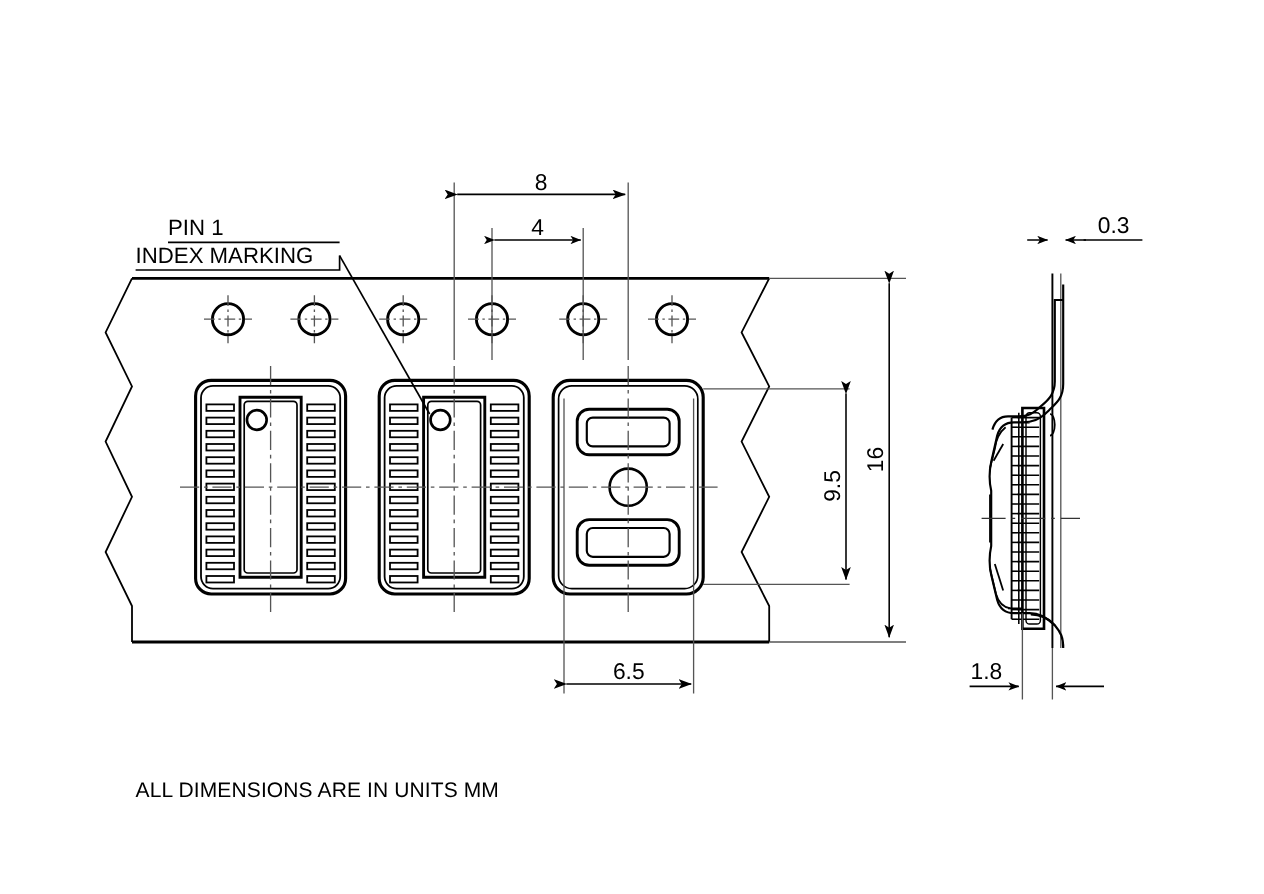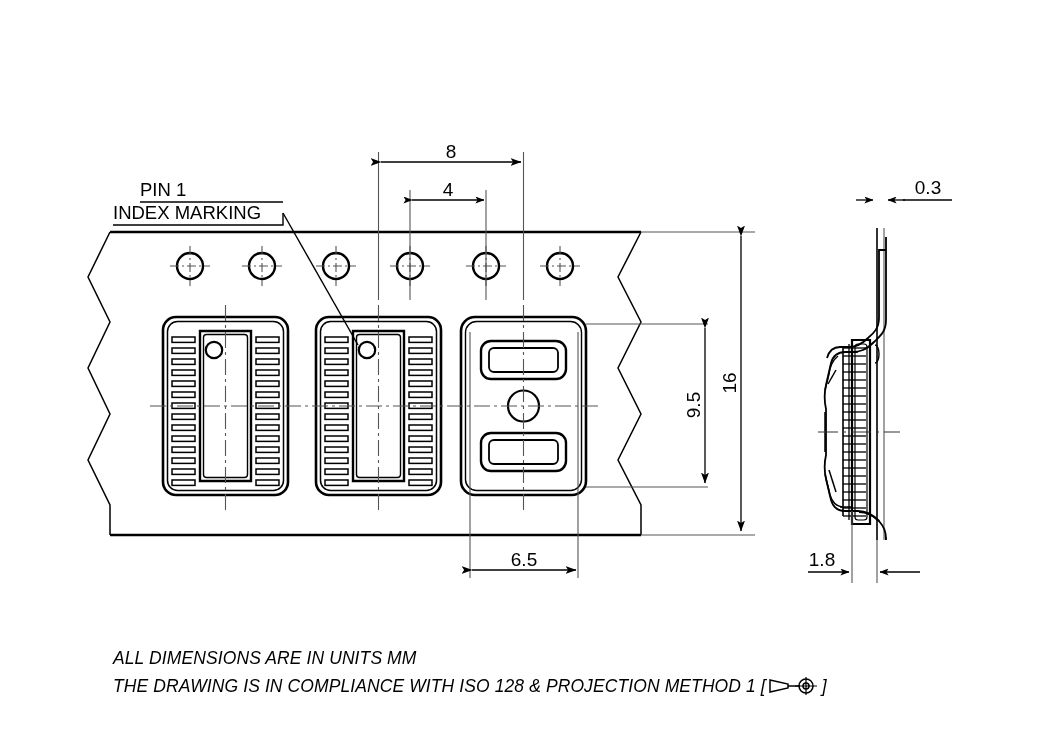--- a/index.html
+++ b/index.html
@@ -1,21 +1,21 @@
 <!DOCTYPE html>
 <html><head>
 <meta charset="utf-8">
 <title>Tape &amp; Reel Carrier Drawing</title>
 <style>
   html,body{margin:0;padding:0;background:#ffffff;}
   body{width:1053px;height:745px;position:relative;overflow:hidden;
        font-family:"Liberation Sans","DejaVu Sans",sans-serif;color:#000;}
   #sheet{position:absolute;left:0;top:0;width:1053px;height:745px;}
   svg{display:block;}
-  .note{position:absolute;font-size:17.5px;letter-spacing:0.1px;white-space:nowrap;color:#000;font-style:italic;}
+  .note{position:absolute;font-size:17.5px;letter-spacing:0.1px;white-space:nowrap;color:#000;}
   #note-units{left:113px;top:648px;}
   #note-iso{left:113px;top:676px;}
   .iso-sym{display:inline-block;vertical-align:-4px;margin:0 2px;}
 </style>
 </head>
 <body>
 
 <div id="sheet">
 
 <svg width="1053" height="745" viewBox="0 0 1053 745">
@@ -255,23 +255,14 @@
     <text x="140" y="196" font-size="18.5" font-family="Liberation Sans, sans-serif">PIN 1</text>
     <text x="113" y="219" font-size="18.5" font-family="Liberation Sans, sans-serif">INDEX MARKING</text>
     <path d="M140,202 L283,202" stroke="#000" stroke-width="1.4" fill="none"></path>
     <path d="M113,225 L283,225 L283,213" stroke="#000" stroke-width="1.4" fill="none"></path>
   </g>
 
 </svg>
 
 <div class="note" id="note-units">ALL DIMENSIONS ARE IN UNITS MM</div>
 
-<div class="note" id="note-iso">
-  <span>THE DRAWING IS IN COMPLIANCE WITH ISO 128 &amp; PROJECTION METHOD 1 [</span><span class="iso-sym"><svg width="52" height="20" viewBox="0 0 52 20">
-      <path d="M2,4 L20,8 L20,12 L2,16 Z" fill="none" stroke="#000" stroke-width="1.5"></path>
-      <path d="M20,10 L32,10" stroke="#000" stroke-width="1.5"></path>
-      <circle cx="38" cy="10" r="7" fill="none" stroke="#000" stroke-width="1.5"></circle>
-      <circle cx="38" cy="10" r="3" fill="none" stroke="#000" stroke-width="1.5"></circle>
-      <path d="M27,10 L49,10 M38,1 L38,19" stroke="#000" stroke-width="1.2"></path>
-    </svg></span><span>]</span>
+
 </div>
 
-</div>
-
 </body></html>

